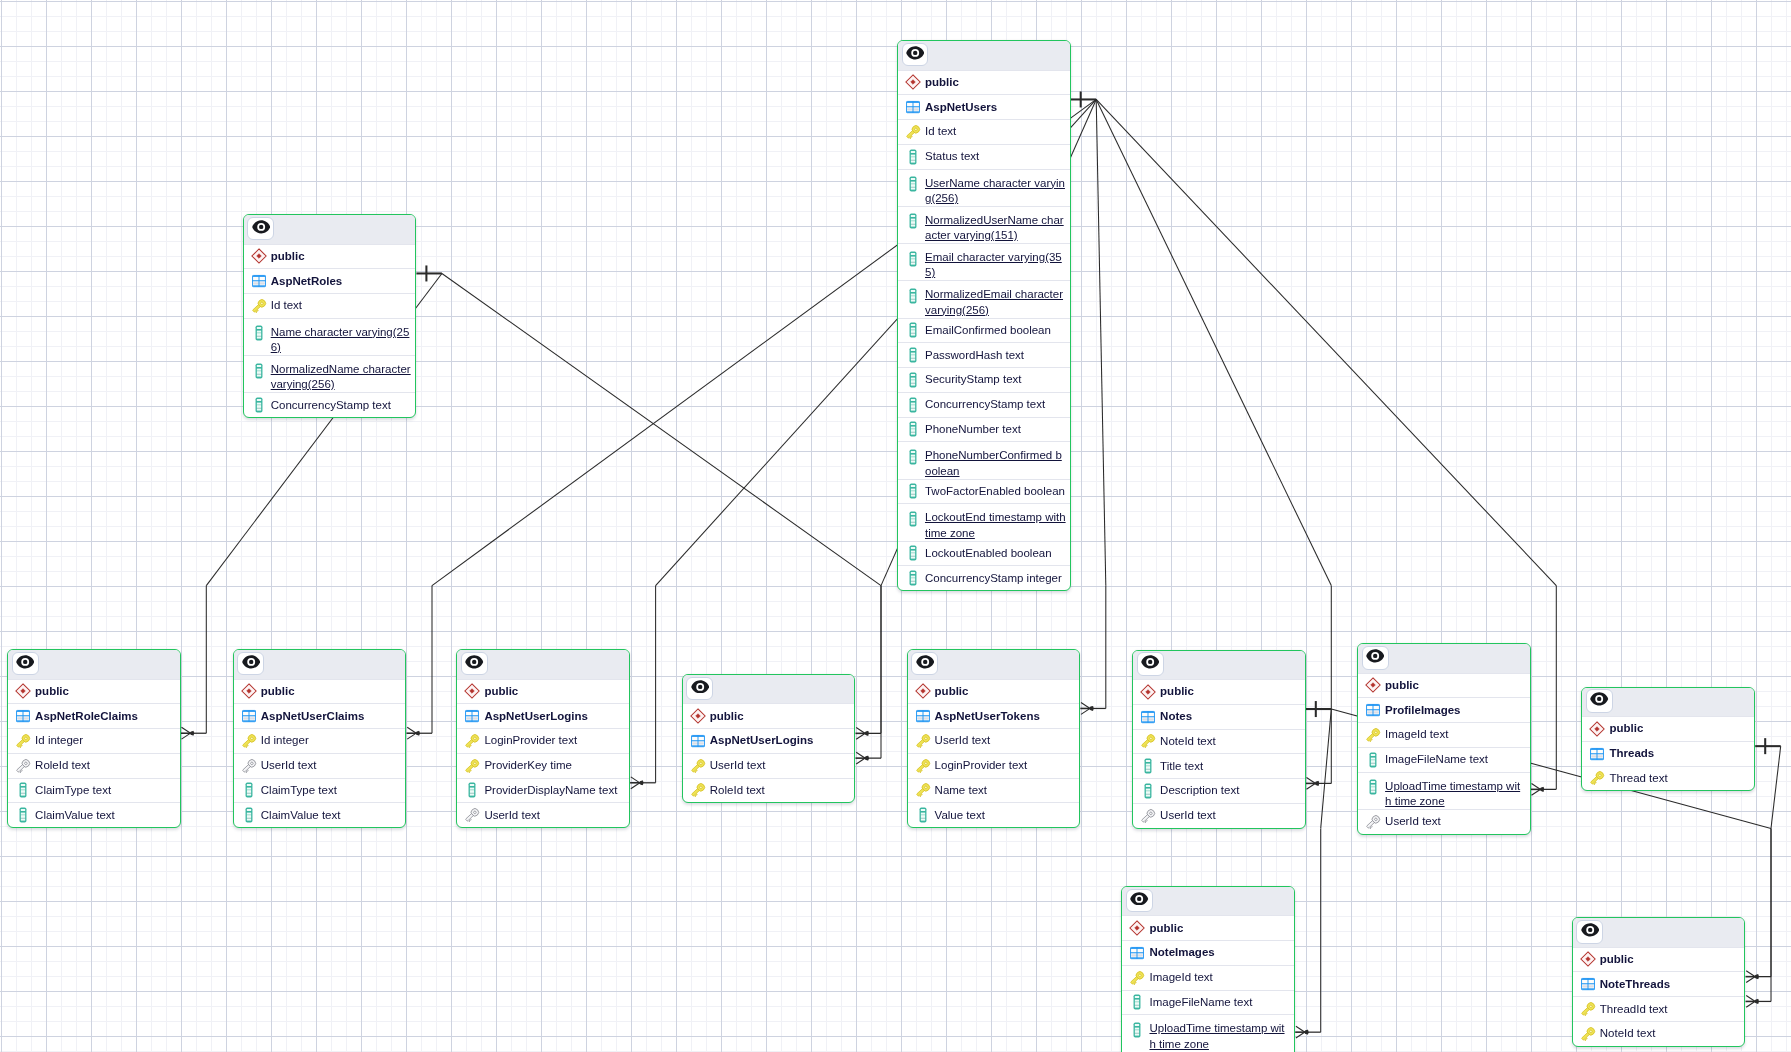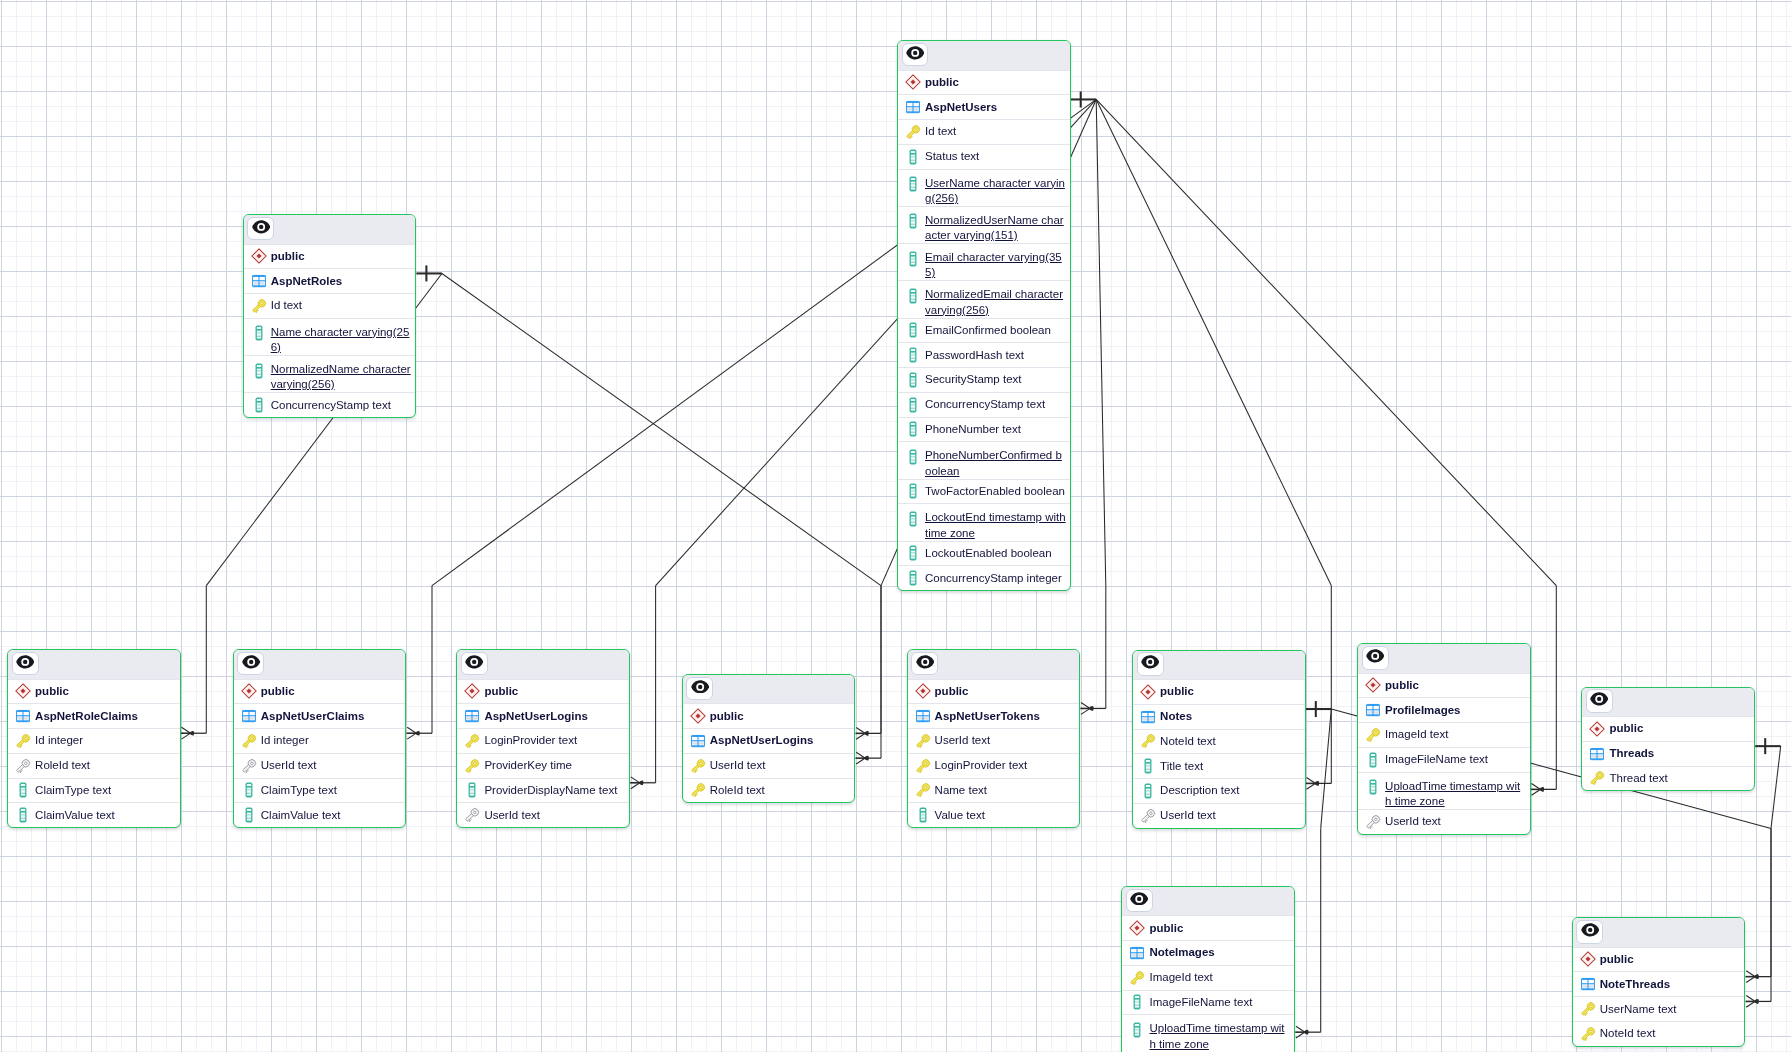--- a/index.html
+++ b/index.html
@@ -1231,21 +1231,21 @@
         <div class="row">
     <span class="iconslot">
             <svg class="ico" viewBox="0 0 16 16">
               <g transform="rotate(-43 8 8)">
                 <path d="M11.9 4.3a3.7 3.7 0 1 1 0 7.4 3.7 3.7 0 0 1 0-7.4Z" fill="#efe355" stroke="#d4bf24" stroke-width="0.75"></path>
                 <circle cx="11.9" cy="8" r="1.25" fill="#fcf9c4" stroke="#d4bf24" stroke-width="0.7"></circle>
                 <path d="M8.6 6.65H1.0a0.68 0.68 0 0 0-0.68 0.7v1.3c0 0.39 0.3 0.7 0.68 0.7h0.42v1.6h1.1V9.35h0.82v1.4h1.1V9.35H8.6Z" fill="#efe355" stroke="#d4bf24" stroke-width="0.7" stroke-linejoin="round"></path>
               </g>
             </svg>
           </span>
-    <span class="tx">UserName text</span>
+    <span class="tx">ThreadId text</span>
   </div>
         <div class="row">
     <span class="iconslot">
             <svg class="ico" viewBox="0 0 16 16">
               <g transform="rotate(-43 8 8)">
                 <path d="M11.9 4.3a3.7 3.7 0 1 1 0 7.4 3.7 3.7 0 0 1 0-7.4Z" fill="#efe355" stroke="#d4bf24" stroke-width="0.75"></path>
                 <circle cx="11.9" cy="8" r="1.25" fill="#fcf9c4" stroke="#d4bf24" stroke-width="0.7"></circle>
                 <path d="M8.6 6.65H1.0a0.68 0.68 0 0 0-0.68 0.7v1.3c0 0.39 0.3 0.7 0.68 0.7h0.42v1.6h1.1V9.35h0.82v1.4h1.1V9.35H8.6Z" fill="#efe355" stroke="#d4bf24" stroke-width="0.7" stroke-linejoin="round"></path>
               </g>
             </svg>

